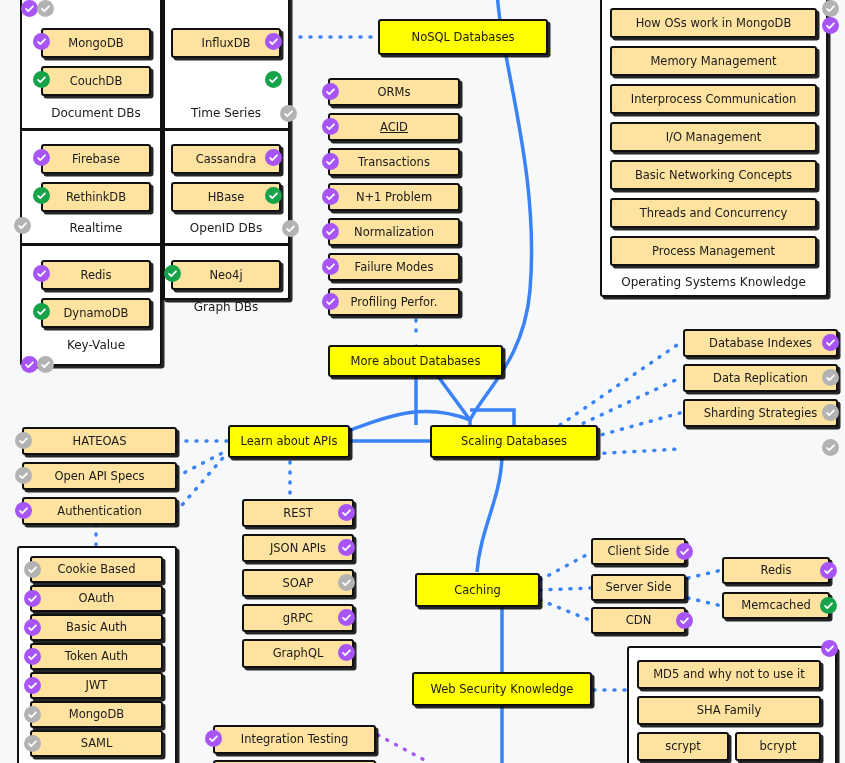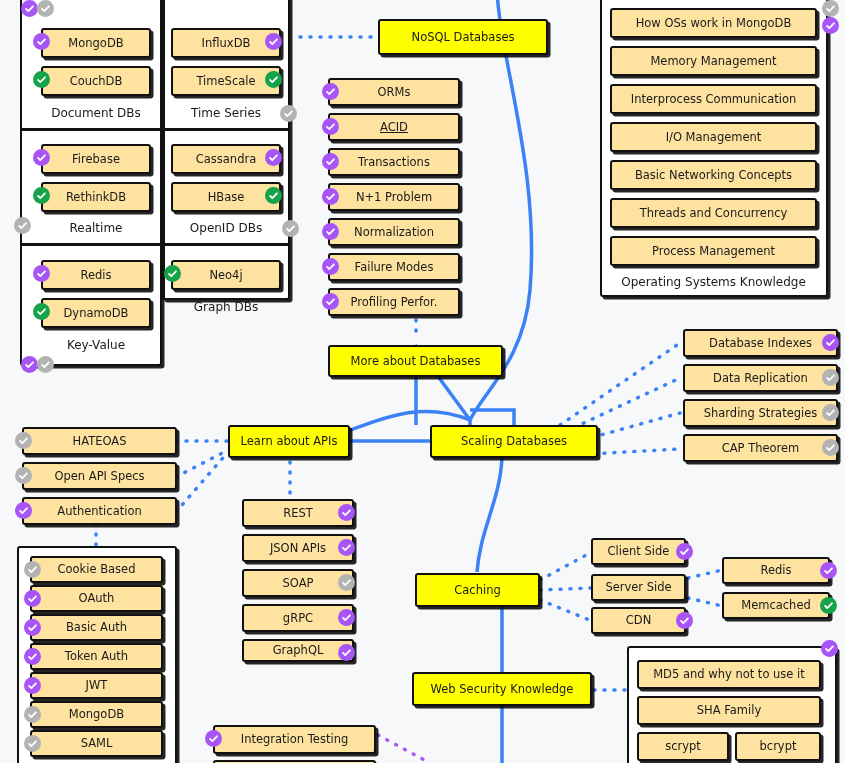--- a/index.html
+++ b/index.html
@@ -147,21 +147,20 @@
       </svg>
     </div>
   <div class="node label" style="left:31px; top:104px; width:130px; height:20px;">Document DBs</div>
 
   <div class="node" style="left:171px; top:28px; width:110px; height:30px;">InfluxDB</div>
   <div class="badge done" style="left:265px; top:33px;">
       <svg viewBox="0 0 16 16">
         <path d="M3 8.5l3.2 3.2L13 4.8" stroke="#fff" stroke-width="2.6" fill="none" stroke-linecap="round" stroke-linejoin="round"></path>
       </svg>
     </div>
-  <div class="node" style="left:171px; top:66px; width:110px; height:30px;">TimeScale</div>
   <div class="badge skip" style="left:265px; top:71px;">
       <svg viewBox="0 0 16 16">
         <path d="M3 8.5l3.2 3.2L13 4.8" stroke="#fff" stroke-width="2.6" fill="none" stroke-linecap="round" stroke-linejoin="round"></path>
       </svg>
     </div>
   <div class="node label" style="left:161px; top:104px; width:130px; height:20px;">Time Series</div>
 
   <div class="node" style="left:41px; top:144px; width:110px; height:30px;">Firebase</div>
   <div class="badge done" style="left:33px; top:149px;">
       <svg viewBox="0 0 16 16">
@@ -293,21 +292,20 @@
       <svg viewBox="0 0 16 16">
         <path d="M3 8.5l3.2 3.2L13 4.8" stroke="#fff" stroke-width="2.6" fill="none" stroke-linecap="round" stroke-linejoin="round"></path>
       </svg>
     </div>
   <div class="node" style="left:683px; top:399px; width:155px; height:28px;">Sharding Strategies</div>
   <div class="badge pend" style="left:822px; top:404px;">
       <svg viewBox="0 0 16 16">
         <path d="M3 8.5l3.2 3.2L13 4.8" stroke="#fff" stroke-width="2.6" fill="none" stroke-linecap="round" stroke-linejoin="round"></path>
       </svg>
     </div>
-  <div class="node" style="left:683px; top:434px; width:155px; height:28px;">CAP Theorem</div>
   <div class="badge pend" style="left:822px; top:439px;">
       <svg viewBox="0 0 16 16">
         <path d="M3 8.5l3.2 3.2L13 4.8" stroke="#fff" stroke-width="2.6" fill="none" stroke-linecap="round" stroke-linejoin="round"></path>
       </svg>
     </div>
 
   <div class="node primary" style="left:228px; top:425px; width:122px; height:33px;">Learn about APIs</div>
 
   <div class="node" style="left:22px; top:427px; width:155px; height:28px;">HATEOAS</div>
   <div class="badge pend" style="left:15px; top:432px;">
@@ -345,21 +343,21 @@
       <svg viewBox="0 0 16 16">
         <path d="M3 8.5l3.2 3.2L13 4.8" stroke="#fff" stroke-width="2.6" fill="none" stroke-linecap="round" stroke-linejoin="round"></path>
       </svg>
     </div>
   <div class="node" style="left:242px; top:604px; width:112px; height:28px;">gRPC</div>
   <div class="badge done" style="left:338px; top:609px;">
       <svg viewBox="0 0 16 16">
         <path d="M3 8.5l3.2 3.2L13 4.8" stroke="#fff" stroke-width="2.6" fill="none" stroke-linecap="round" stroke-linejoin="round"></path>
       </svg>
     </div>
-  <div class="node" style="left:242px; top:639px; width:112px; height:23px;">GraphQL</div>
+  <div class="node" style="left:242px; top:639px; width:112px; height:29px;">GraphQL</div>
   <div class="badge done" style="left:338px; top:644px;">
       <svg viewBox="0 0 16 16">
         <path d="M3 8.5l3.2 3.2L13 4.8" stroke="#fff" stroke-width="2.6" fill="none" stroke-linecap="round" stroke-linejoin="round"></path>
       </svg>
     </div>
 
   <div class="group" style="left:17px; top:546px; width:160px; height:225px;"></div>
 
   <div class="node" style="left:30px; top:556px; width:133px; height:27px;">Cookie Based</div>
   <div class="badge pend" style="left:24px; top:561px;">

